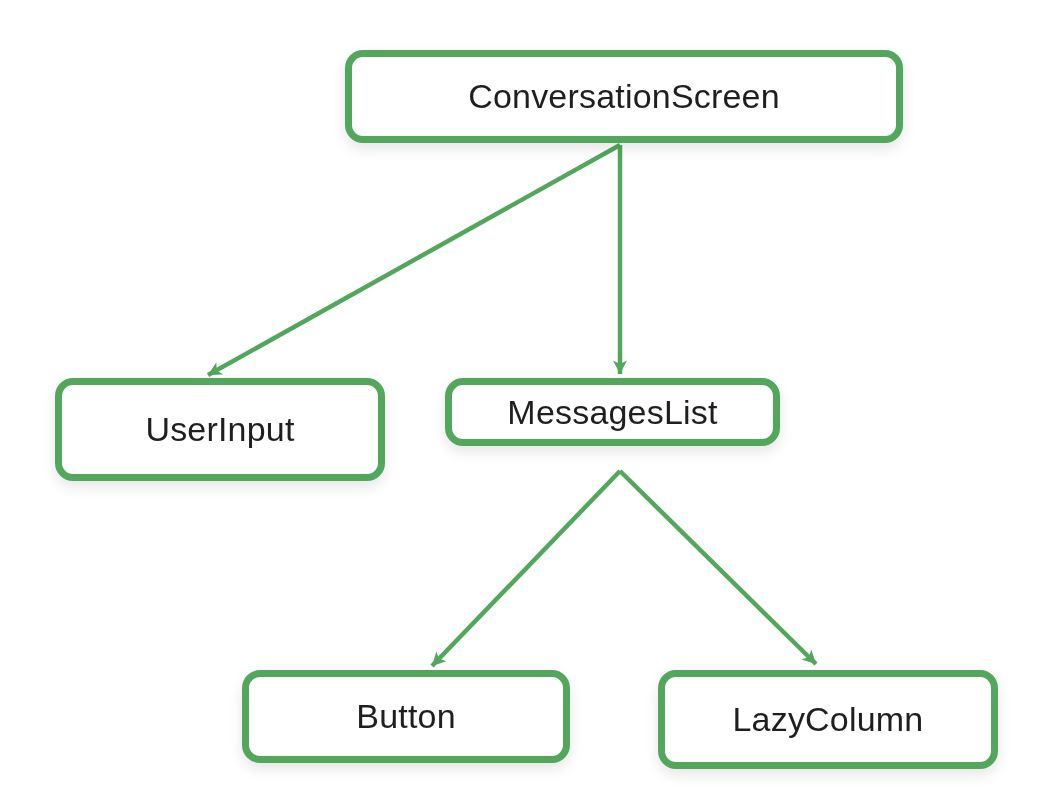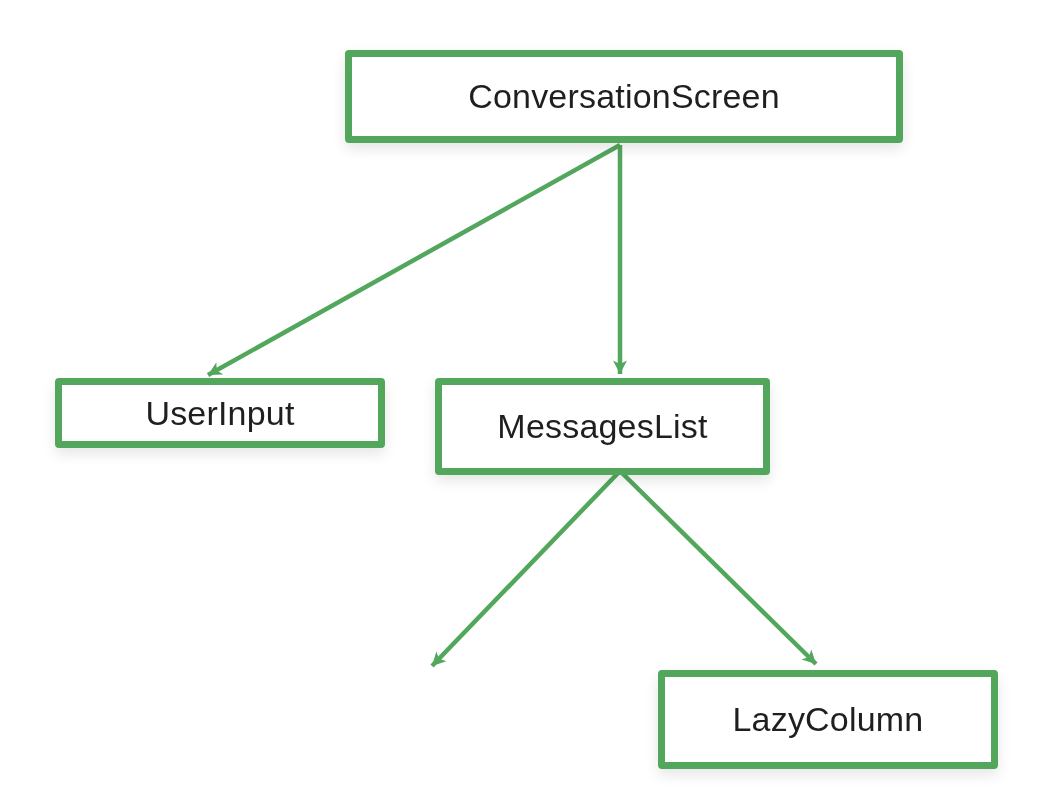--- a/index.html
+++ b/index.html
@@ -21,36 +21,36 @@
     top: 0;
     width: 1040px;
     height: 802px;
     pointer-events: none;
   }
   .node {
     position: absolute;
     box-sizing: border-box;
     background: #ffffff;
     border: 7px solid #52A75D;
-    border-radius: 4px;
+    border-radius: 18px;
     display: flex;
     align-items: center;
     justify-content: center;
     box-shadow: 0 6px 14px rgba(0,0,0,0.10);
   }
   .node-label {
     color: #1f1f1f;
     font-size: 34px;
     font-weight: 400;
     letter-spacing: 0.2px;
     white-space: nowrap;
   }
   .node-conversation-screen { left: 345px; top: 50px;  width: 558px; height: 93px; }
-  .node-user-input          { left: 55px;  top: 378px; width: 330px; height: 70px; }
-  .node-messages-list       { left: 435px; top: 378px; width: 335px; height: 97px; justify-content: center; }
+  .node-user-input          { left: 55px;  top: 378px; width: 330px; height: 103px; }
+  .node-messages-list       { left: 445px; top: 378px; width: 335px; height: 68px; justify-content: center; }
   .node-button              { left: 242px; top: 670px; width: 328px; height: 93px; }
   .node-lazy-column         { left: 658px; top: 670px; width: 340px; height: 99px; }
 </style>
 </head>
 <body>
 
 <div class="canvas">
 
   <svg class="edges-layer" viewBox="0 0 1040 802" xmlns="http://www.w3.org/2000/svg">
     <defs>
@@ -69,18 +69,21 @@
   </div>
 
   <div class="node node-user-input">
     <span class="node-label">UserInput</span>
   </div>
 
   <div class="node node-messages-list">
     <span class="node-label">MessagesList</span>
   </div>
 
+  <div class="node node-button">
+    <span class="node-label">Button</span>
+  </div>
 
   <div class="node node-lazy-column">
     <span class="node-label">LazyColumn</span>
   </div>
 
 </div>
 
 </body></html>

